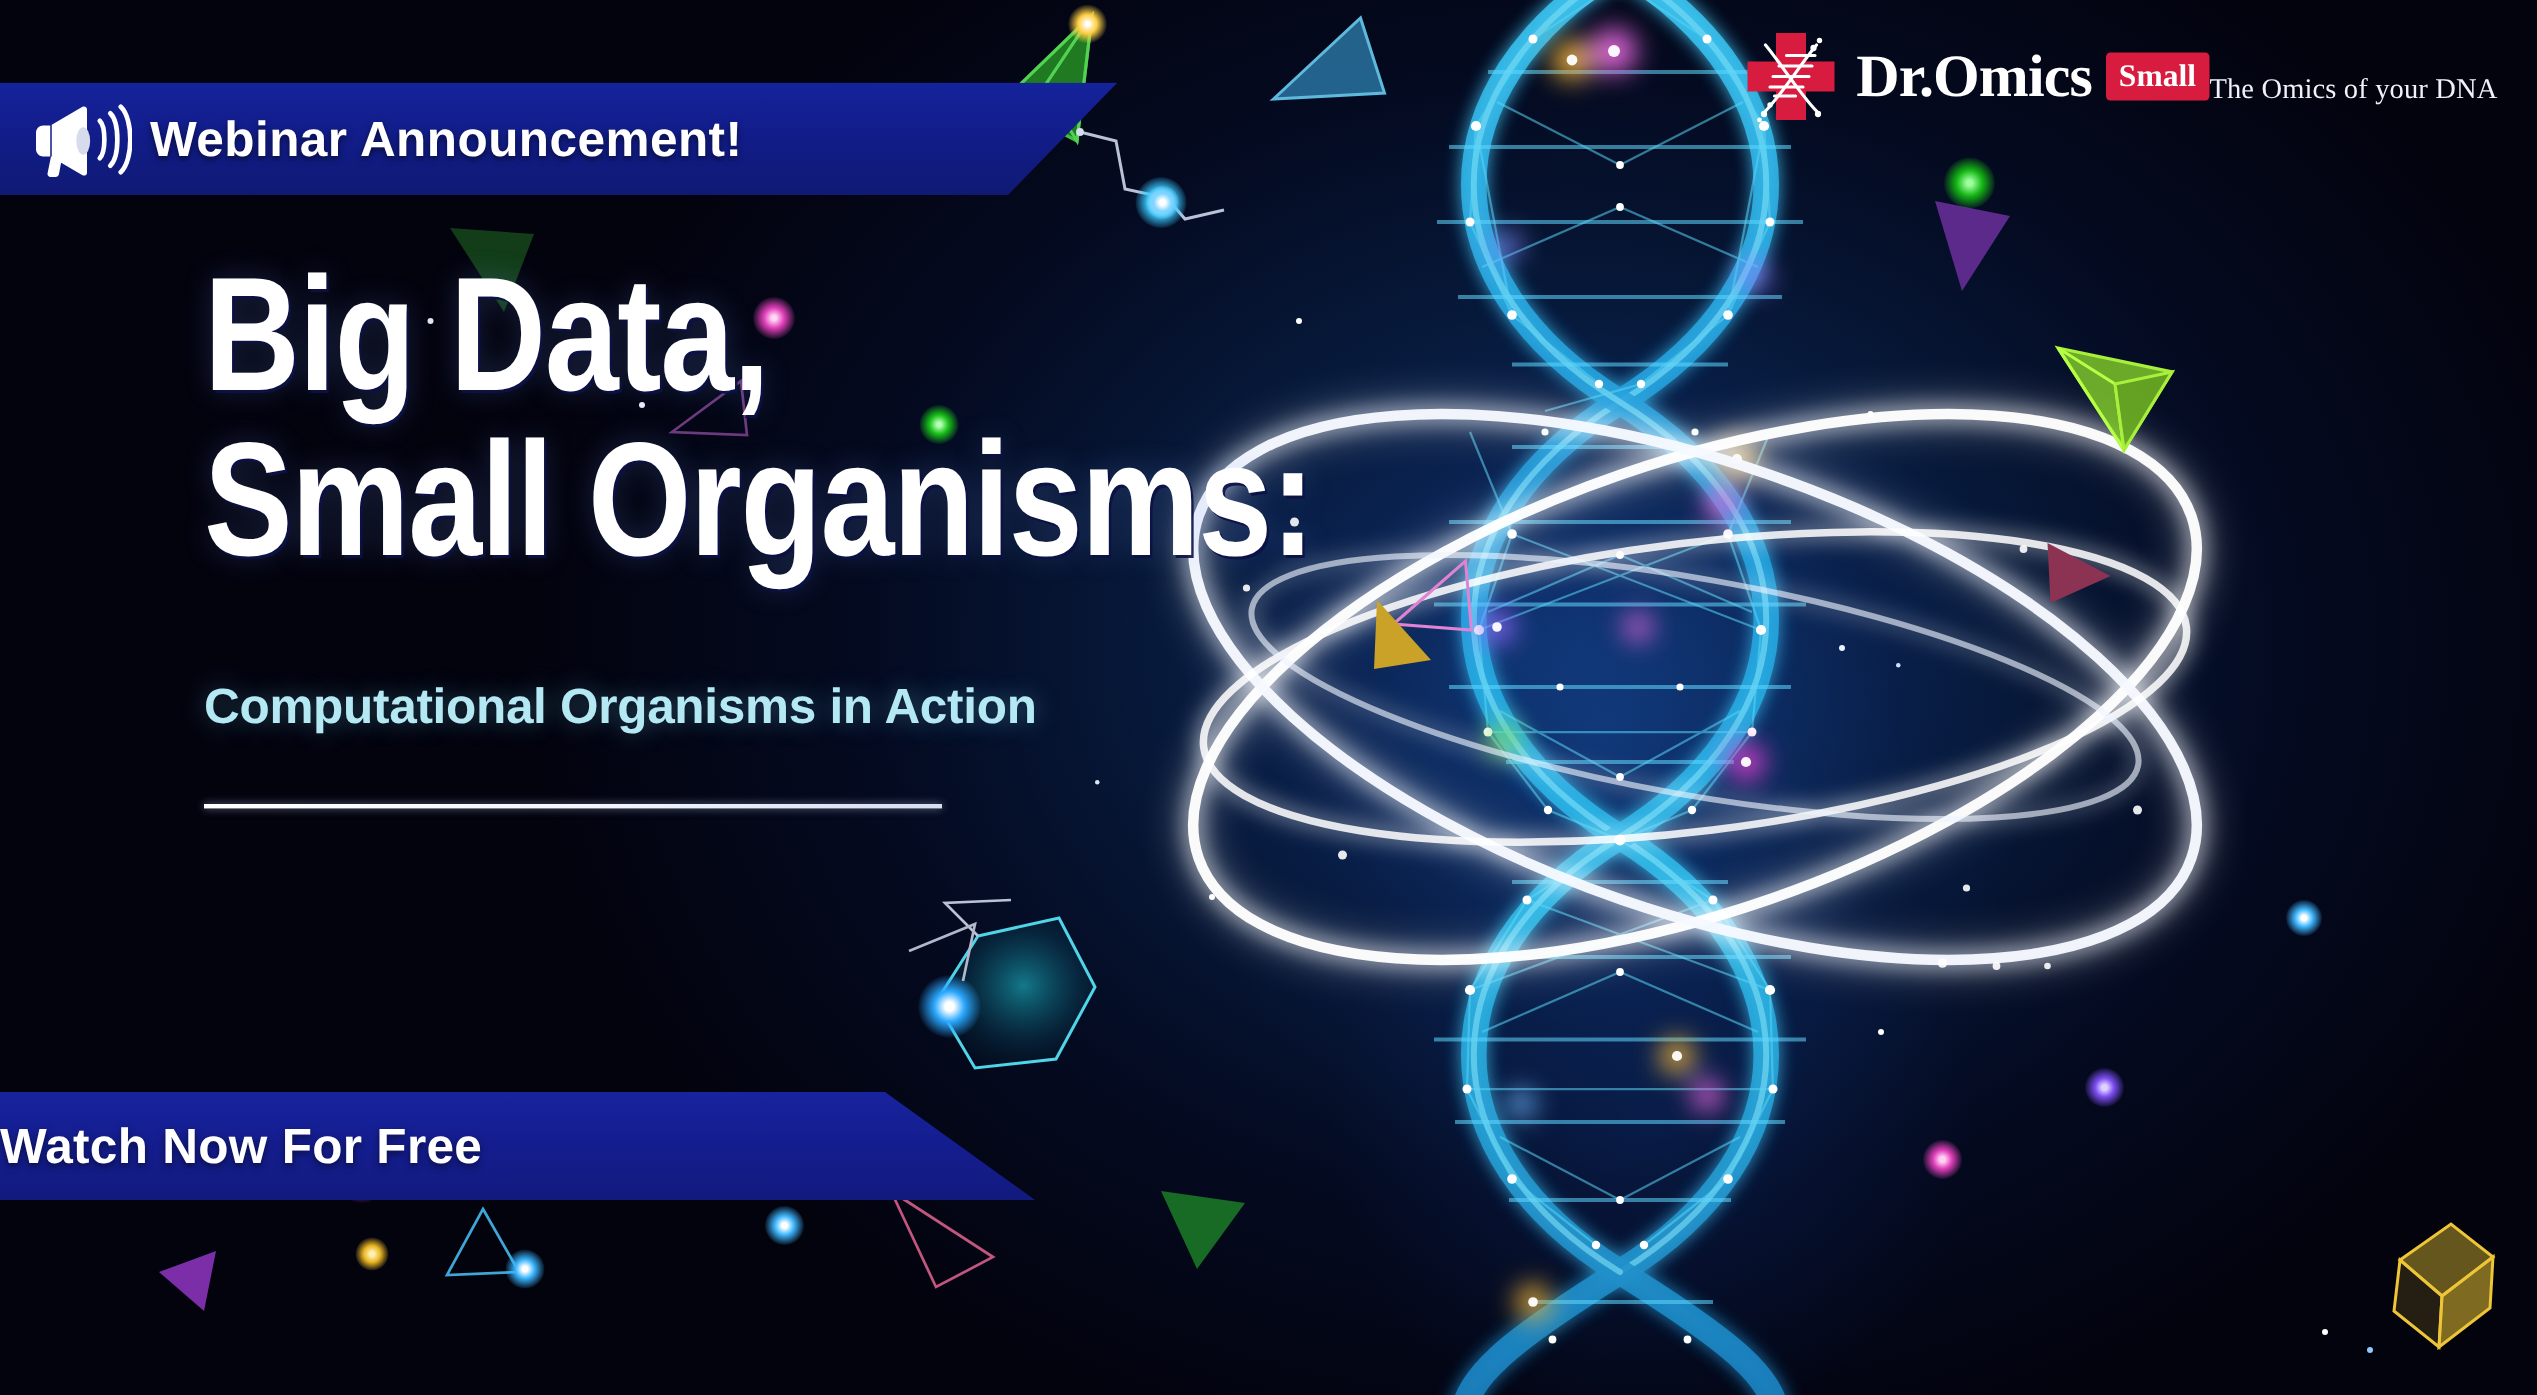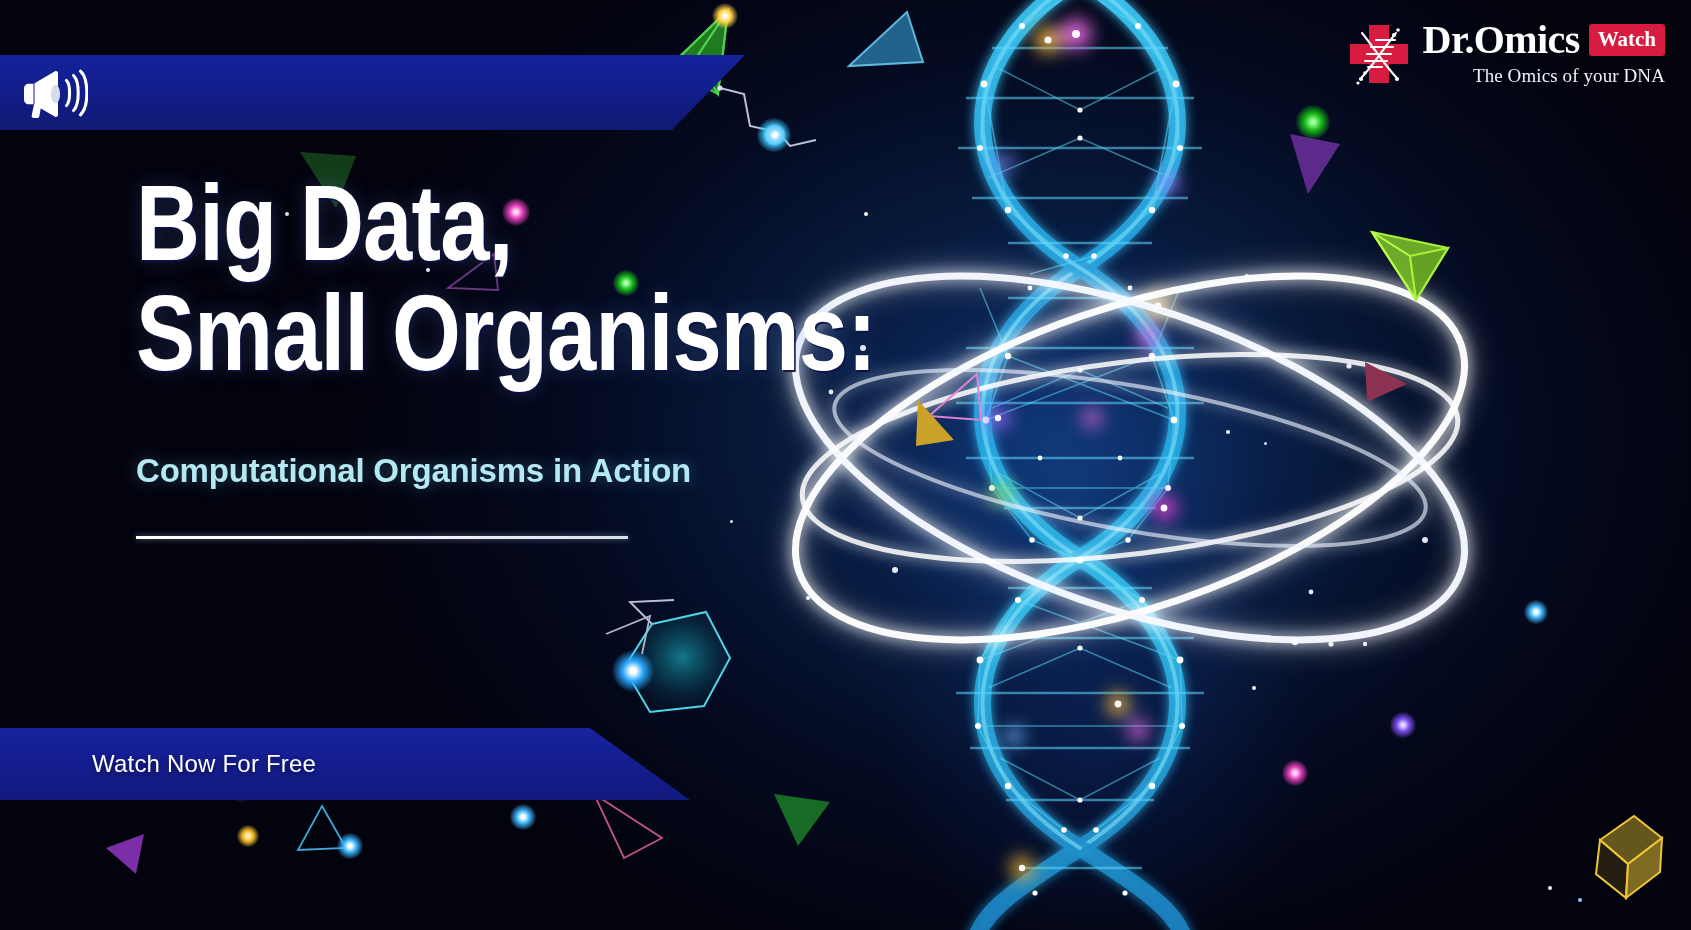--- a/index.html
+++ b/index.html
@@ -63,24 +63,23 @@
     position:absolute;
     left:0; top:728px;
     width:690px; height:72px;
     background:linear-gradient(180deg,#18239e 0%,#141d8e 50%,#121a7e 100%);
     clip-path:polygon(0 0, 85.5% 0, 100% 100%, 0 100%);
     display:flex; align-items:center;
     z-index:30;
     cursor:pointer;
   }
   .cta-text {
-    margin-left:92px;
     color:#ffffff;
-    font-size:24px;
-    font-weight:normal;
+    font-size:33px;
+    font-weight:bold;
     letter-spacing:.2px;
     text-shadow:0 2px 5px rgba(0,0,0,.5);
     white-space:nowrap;
   }
 
   
   .copy { position:absolute; left:104px; top:170px; z-index:25; width:720px;margin-left:32px; }
 
   .headline {
     color:#ffffff;
@@ -114,21 +113,21 @@
   }
 
   
   .logo {
     position:absolute;
     right:26px; top:20px;
     display:flex; align-items:center; gap:13px;
     z-index:40;
   }
   .logo-mark { width:62px; height:62px; flex:0 0 auto; }
-  .logo-copy { display:flex; flex-direction:column; }
+  .logo-copy { display:flex; flex-direction:row; }
   .logo-row  { display:flex; align-items:center; gap:9px; }
   .logo-name {
     color:#ffffff;
     font-family:"Liberation Serif", serif;
     font-weight:bold;
     font-size:40px;
     line-height:1;
     letter-spacing:-.6px;
   }
   .logo-badge {
@@ -472,20 +471,21 @@
           <path d="M2 20.5 L2 31.5 C2 34.2 4.1 36.3 6.8 36.3 L11.5 36.3 L11.5 15.7 L6.8 15.7 C4.1 15.7 2 17.8 2 20.5 Z"></path>
           <path d="M12.5 15.2 L33 3.2 C34.3 2.4 36 3.4 36 4.9 L36 47.1 C36 48.6 34.3 49.6 33 48.8 L12.5 36.8 Z"></path>
           <ellipse cx="33.5" cy="26" rx="4.6" ry="9.2" fill="#d7dcec"></ellipse>
           <path d="M12 36.3 L19.5 36.3 L17.3 48.2 C17.1 49.3 16.1 50 15 50 L11.8 50 C10.4 50 9.4 48.8 9.7 47.5 Z"></path>
           <path d="M44.5 12.5 C48.6 16.5 48.6 33.5 44.5 37.5" stroke="#ffffff" stroke-width="3.1" fill="none" stroke-linecap="round"></path>
           <path d="M51.5 7.5 C57.8 13.6 57.8 36.4 51.5 42.5" stroke="#ffffff" stroke-width="3.1" fill="none" stroke-linecap="round"></path>
           <path d="M58.5 3.2 C67 11.2 67 38.8 58.5 46.8" stroke="#ffffff" stroke-width="3.1" fill="none" stroke-linecap="round"></path>
         </g>
       </svg>
     </span>
+    <span class="ribbon-top-text">Webinar Announcement!</span>
   </div>
 
   <div class="copy">
     <div class="headline">Big Data,</div>
     <div class="headline headline-2">Small Organisms:</div>
     <div class="subtitle">Computational Organisms in Action</div>
     <div class="rule"></div>
   </div>
 
   <div class="cta-ribbon">
@@ -507,19 +507,19 @@
           <circle cx="17" cy="50" r="1.8"></circle>
             <circle cx="46" cy="12" r="2.1"></circle>
           <circle cx="50" cy="7" r="1.8"></circle>
             <circle cx="10" cy="60" r="1.6"></circle>
         </g>
       </svg>
     </span>
     <span class="logo-copy">
       <span class="logo-row">
         <span class="logo-name">Dr.Omics</span>
-        <span class="logo-badge">Watch</span>
+        <span class="logo-badge">Small</span>
       </span>
       <span class="logo-tagline">The Omics of your DNA</span>
     </span>
   </div>
 
 </div>
 
 </body></html>

